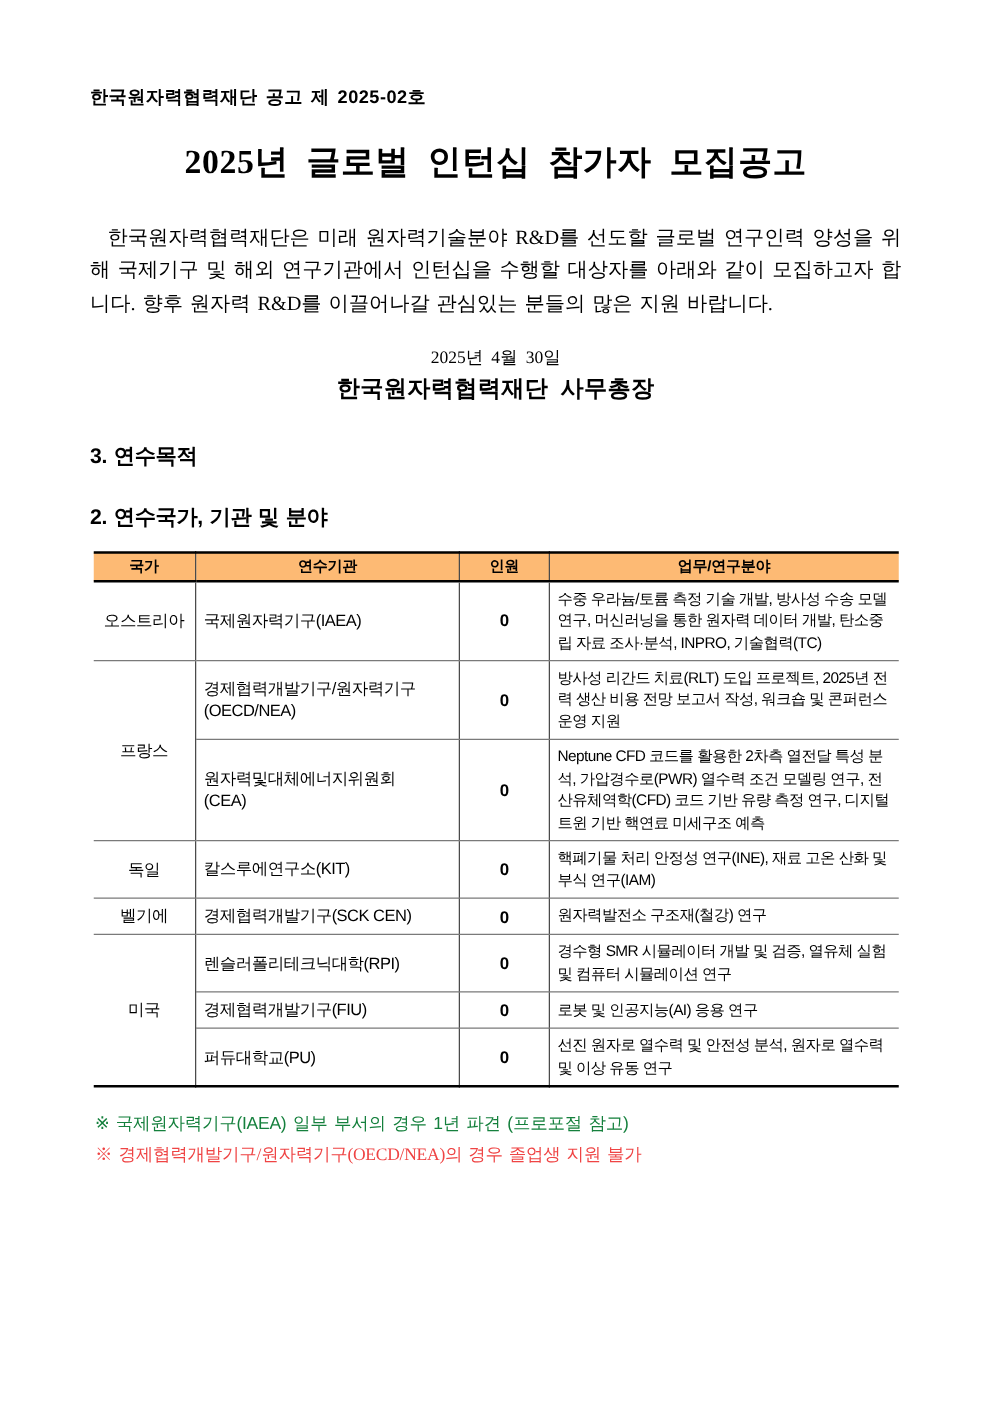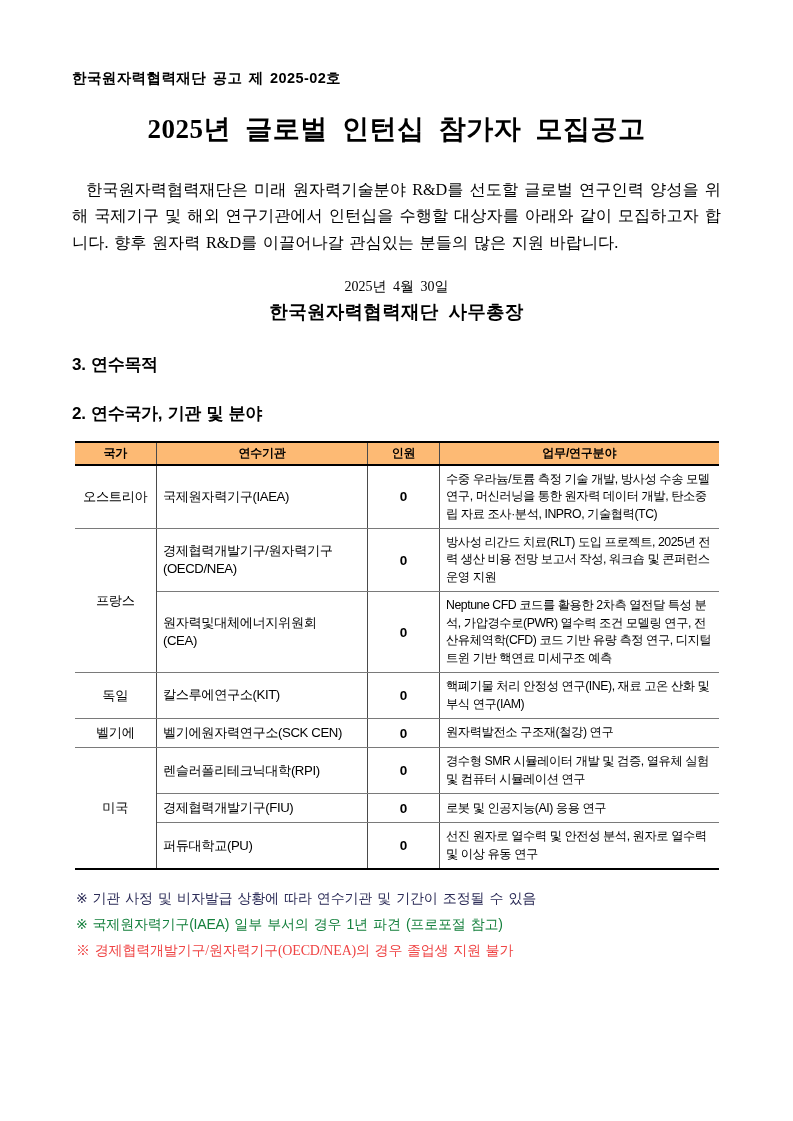--- a/index.html
+++ b/index.html
@@ -231,21 +231,21 @@
             <td class="field-cell">Neptune CFD 코드를 활용한 2차측 열전달 특성 분석, 가압경수로(PWR) 열수력 조건 모델링 연구, 전산유체역학(CFD) 코드 기반 유량 측정 연구, 디지털 트윈 기반 핵연료 미세구조 예측</td>
           </tr>
           <tr class="group-start">
             <td class="country-cell">독일</td>
             <td class="inst-cell">칼스루에연구소(KIT)</td>
             <td class="count-cell">0</td>
             <td class="field-cell">핵폐기물 처리 안정성 연구(INE), 재료 고온 산화 및 부식 연구(IAM)</td>
           </tr>
           <tr class="group-start">
             <td class="country-cell">벨기에</td>
-            <td class="inst-cell">벨기에원자력연구소(SCK CEN)</td>
+            <td class="inst-cell">경제협력개발기구(SCK CEN)</td>
             <td class="count-cell">0</td>
             <td class="field-cell">원자력발전소 구조재(철강) 연구</td>
           </tr>
           <tr class="group-start">
             <td class="country-cell" rowspan="3">미국</td>
             <td class="inst-cell">렌슬러폴리테크닉대학(RPI)</td>
             <td class="count-cell">0</td>
             <td class="field-cell">경수형 SMR 시뮬레이터 개발 및 검증, 열유체 실험 및 컴퓨터 시뮬레이션 연구</td>
           </tr>
           <tr>
@@ -256,18 +256,17 @@
           <tr>
             <td class="inst-cell">퍼듀대학교(PU)</td>
             <td class="count-cell">0</td>
             <td class="field-cell">선진 원자로 열수력 및 안전성 분석, 원자로 열수력 및 이상 유동 연구</td>
           </tr>
         </tbody>
     </table>
   </div>
 
   <div class="notes">
-      <div class="note-line" style="color: rgb(42, 42, 86);"><span class="note-mark">※</span><span>기관 사정 및 비자발급 상황에 따라 연수기관 및 기간이 조정될 수 있음</span></div>
       <div class="note-line" style="color: #15803d;"><span class="note-mark">※</span><span>국제원자력기구(IAEA) 일부 부서의 경우 1년 파견 (프로포절 참고)</span></div>
       <div class="note-line" style="color: #ef4444; font-family: Liberation Serif, serif;"><span class="note-mark">※</span><span>경제협력개발기구/원자력기구(OECD/NEA)의 경우 졸업생 지원 불가</span></div>
     </div>
 
 </div>
 
 </body></html>

